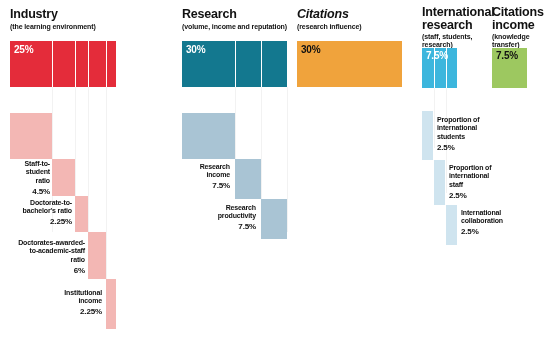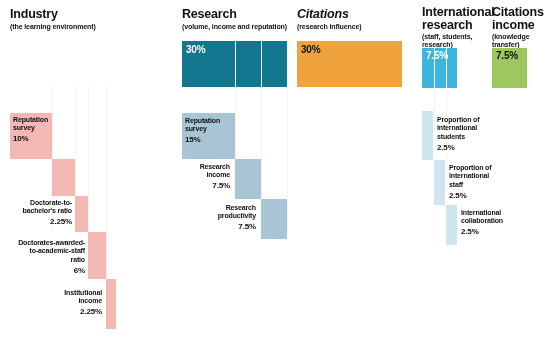--- a/index.html
+++ b/index.html
@@ -75,34 +75,43 @@
   }
 </style>
 </head>
 <body>
 
 <div id="canvas">
 
   <div class="col-title" style="left:10px;top:8px;">Industry</div>
   <div class="col-sub" style="left:10px;top:23px;">(the learning environment)</div>
 
+  <div class="main-bar" style="left:10px;top:41px;width:106px;height:46px;background:#e42c3a;">
+    <div class="seg" style="left:0;width:42px;"></div>
+    <div class="seg" style="left:42px;width:23px;"></div>
+    <div class="seg" style="left:65px;width:13px;"></div>
+    <div class="seg" style="left:78px;width:18px;"></div>
+    <div class="seg last" style="left:96px;width:10px;"></div>
+    <div class="main-label">25%</div>
+  </div>
 
   <div class="guide" style="left:52px;top:87px;height:145px;"></div>
   <div class="guide" style="left:75px;top:87px;height:145px;"></div>
   <div class="guide" style="left:88px;top:87px;height:145px;"></div>
   <div class="guide" style="left:106px;top:87px;height:192px;"></div>
 
   <div class="sub-bar" style="left:10px;top:113px;width:42px;height:46px;background:#f3b7b4;"></div>
-  <div class="sub-text left" style="left:13px;top:116px;width:40px;">
-    <span>Reputation</span><br>
-    <span>survey</span>
-    <span class="pct">10%</span>
-  </div>
 
   <div class="sub-bar" style="left:52px;top:159px;width:23px;height:37px;background:#f3b7b4;"></div>
+  <div class="sub-text right" style="left:2px;top:160px;width:48px;">
+    <span>Staff-to-</span><br>
+    <span>student</span><br>
+    <span>ratio</span>
+    <span class="pct">4.5%</span>
+  </div>
 
   <div class="sub-bar" style="left:75px;top:196px;width:13px;height:36px;background:#f3b7b4;"></div>
   <div class="sub-text right" style="left:0px;top:199px;width:72px;">
     <span>Doctorate-to-</span><br>
     <span>bachelor's ratio</span>
     <span class="pct">2.25%</span>
   </div>
 
   <div class="sub-bar" style="left:88px;top:232px;width:18px;height:47px;background:#f3b7b4;"></div>
   <div class="sub-text right" style="left:0px;top:239px;width:85px;">
@@ -127,25 +136,20 @@
     <div class="seg" style="left:53px;width:26px;"></div>
     <div class="seg last" style="left:79px;width:26px;"></div>
     <div class="main-label">30%</div>
   </div>
 
   <div class="guide" style="left:235px;top:87px;height:110px;"></div>
   <div class="guide" style="left:261px;top:87px;height:145px;"></div>
   <div class="guide" style="left:287px;top:87px;height:145px;"></div>
 
   <div class="sub-bar" style="left:182px;top:113px;width:53px;height:46px;background:#a9c4d4;"></div>
-  <div class="sub-text left" style="left:185px;top:117px;width:52px;">
-    <span>Reputation</span><br>
-    <span>survey</span>
-    <span class="pct">15%</span>
-  </div>
 
   <div class="sub-bar" style="left:235px;top:159px;width:26px;height:40px;background:#a9c4d4;"></div>
   <div class="sub-text right" style="left:170px;top:163px;width:60px;">
     <span>Research</span><br>
     <span>income</span>
     <span class="pct">7.5%</span>
   </div>
 
   <div class="sub-bar" style="left:261px;top:199px;width:26px;height:40px;background:#a9c4d4;"></div>
   <div class="sub-text right" style="left:190px;top:204px;width:66px;">

